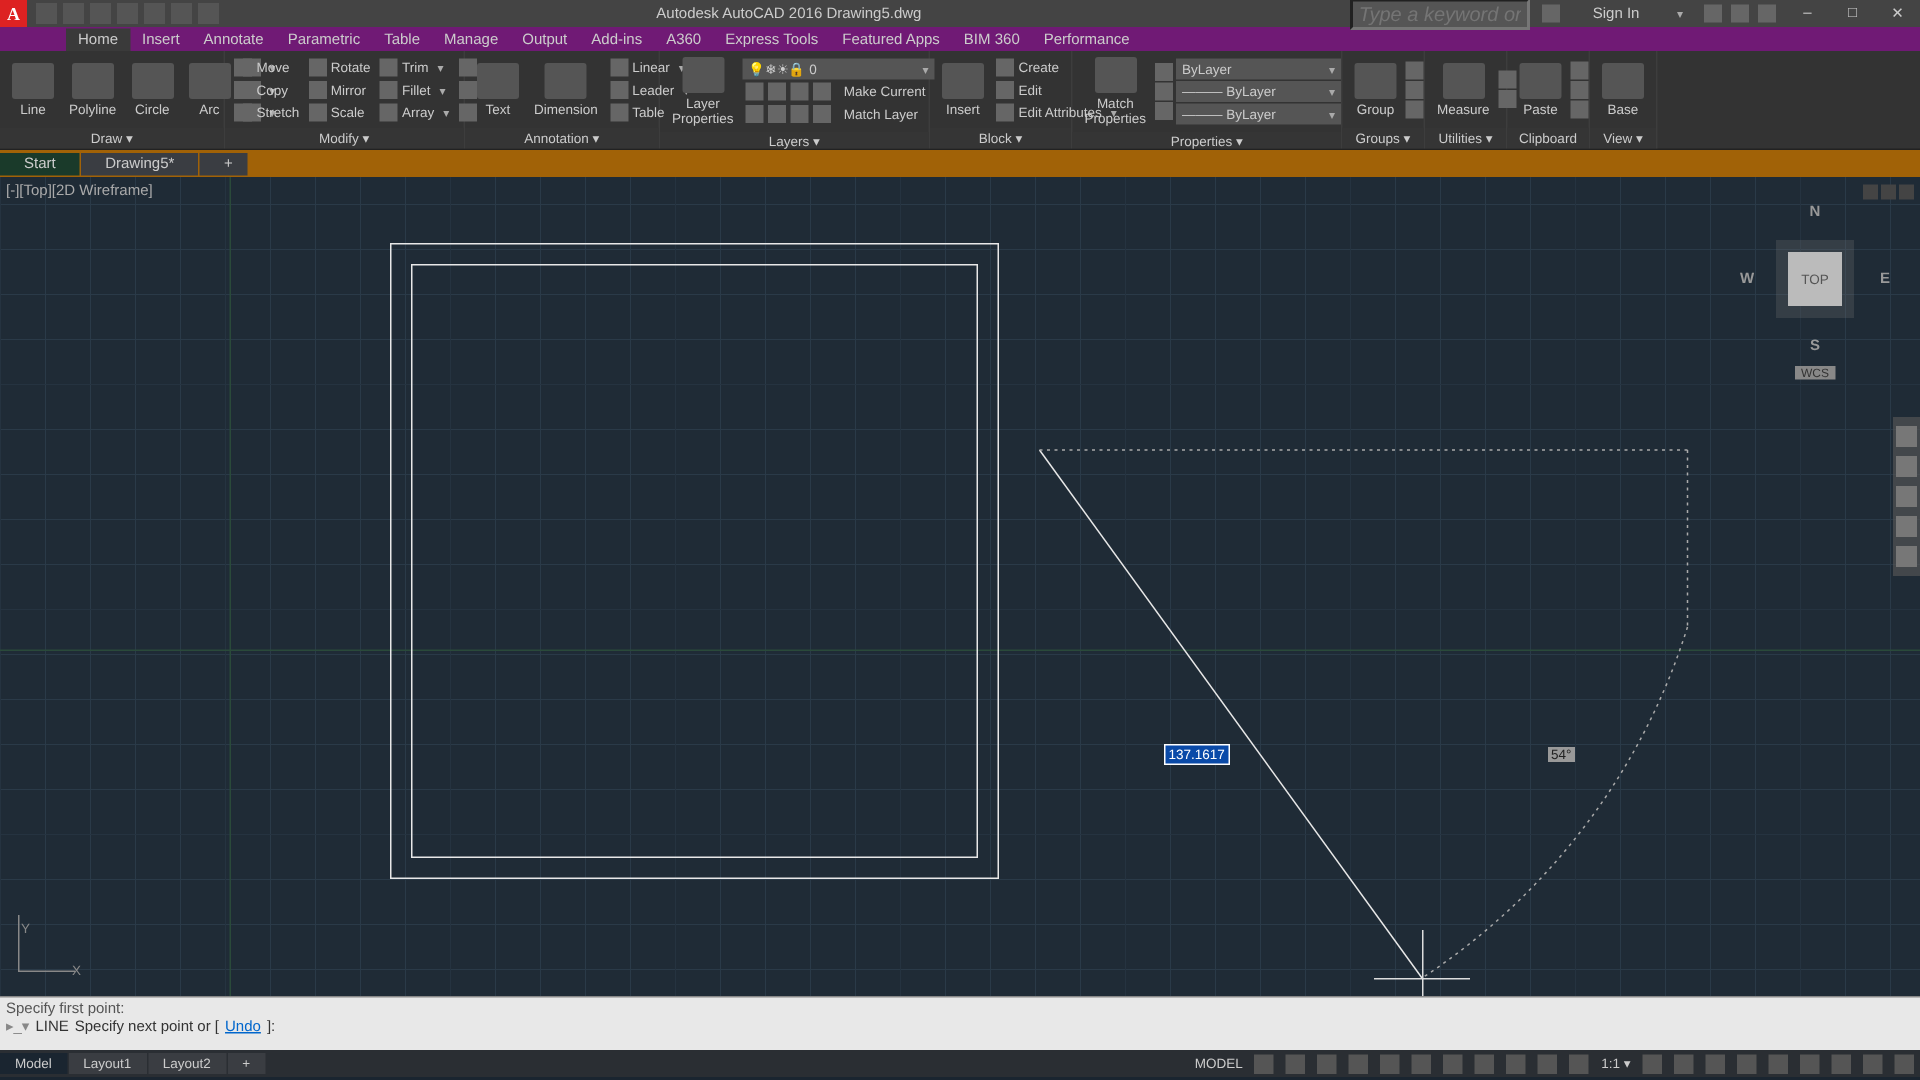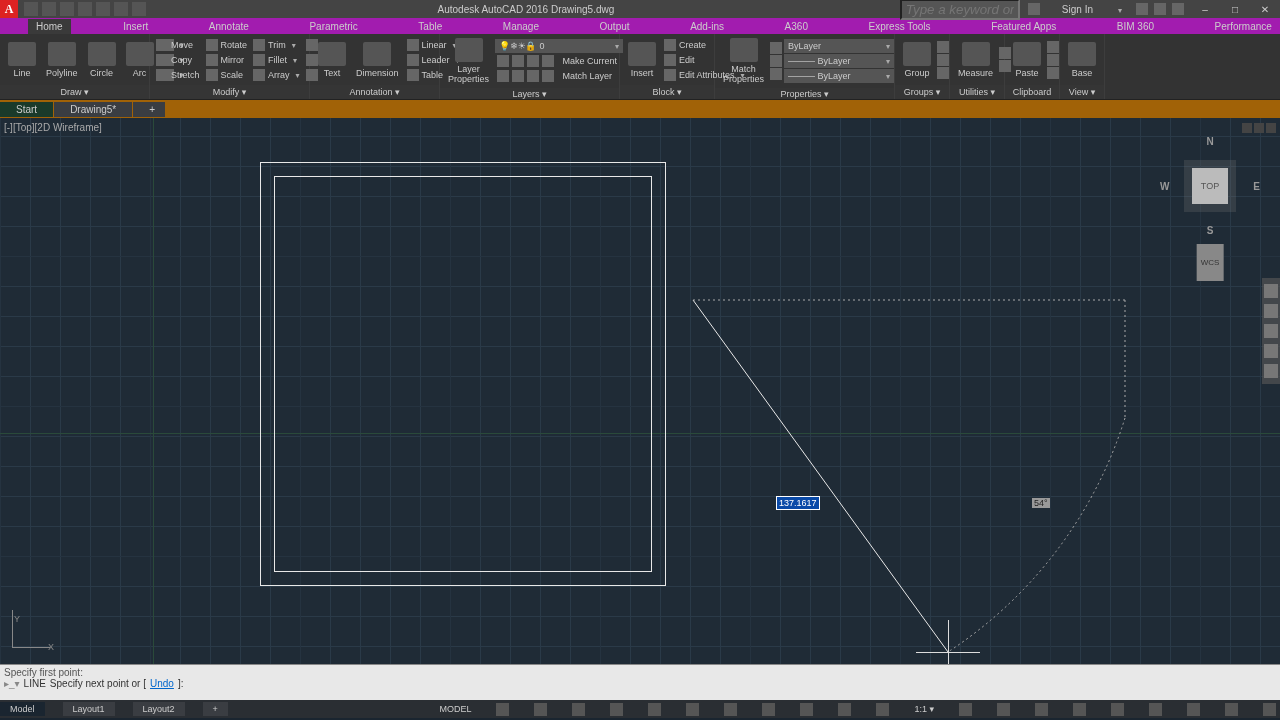--- a/index.html
+++ b/index.html
@@ -11,21 +11,21 @@
 .titlebar .qat { display: flex; gap: 4px; padding: 0 6px; }
 .qat-btn { width: 14px; height: 14px; background: #555; }
 .titlebar .title { flex: 1; text-align: center; }
 .titlebar .search { width: 120px; background: #555; padding: 1px 4px; color: #888; font-style: italic; }
 .titlebar .signin { padding: 0 8px; display:flex; align-items:center; gap:22px;}
 .titlebar .right-icons { display:flex; gap:6px; padding:0 6px; }
 .titlebar .winbtns { display: flex; }
 .winbtn { width: 30px; text-align: center; }
 
 
-.tabbar { height: 16px; background: #a21caf; display: flex; align-items: flex-end; font-size: 10px; color: #ccc; padding-left: 28px; justify-content: space-between; }
+.tabbar { height: 16px; background: #701a75; display: flex; align-items: flex-end; font-size: 10px; color: #ccc; padding-left: 44px; }
 .tab { padding: 2px 8px; cursor: pointer; }
 .tab.active { background: #3a3a3a; }
 
 
 .ribbon { height: 66px; background: #333; display: flex; border-bottom: 1px solid #222; }
 .panel { border-right: 1px solid #3d3d3d; display: flex; flex-direction: column; }
 .panel-body { flex: 1; display: flex; align-items: center; padding: 2px 4px; gap: 2px; }
 .panel-title { height: 14px; font-size: 9px; color: #ccc; text-align: center; background: #353535; display:flex;align-items:center;justify-content:center; gap:3px;}
 .bigbtn { display: flex; flex-direction: column; align-items: center; color: #ccc; font-size: 9px; padding: 2px 4px; gap: 2px; }
 .bigicon { width: 28px; height: 24px; background: #555; border-radius: 2px; }
@@ -66,37 +66,37 @@
 .ucs-lines { position:absolute; bottom:4px; left:4px; width:40px; height:40px; }
 .ucs-lines::before { content:""; position:absolute; bottom:0; left:0; width:1px; height:38px; background:#888;}
 .ucs-lines::after { content:""; position:absolute; bottom:0; left:0; width:38px; height:1px; background:#888;}
 
 .viewcube { position:absolute; top:18px; right:20px; width:100px; height:100px; color:#999; font-size:10px;}
 .vc-n { position:absolute; top:0; left:50%; transform:translateX(-50%); font-weight:bold;}
 .vc-s { position:absolute; bottom:0; left:50%; transform:translateX(-50%); font-weight:bold;}
 .vc-e { position:absolute; right:0; top:50%; transform:translateY(-50%); font-weight:bold;}
 .vc-w { position:absolute; left:0; top:50%; transform:translateY(-50%); font-weight:bold;}
 .vc-top { position:absolute; top:50%; left:50%; transform:translate(-50%,-50%); width:36px;height:36px; background:#bbb; color:#555; display:flex;align-items:center;justify-content:center;font-size:9px; box-shadow: 0 0 0 8px rgba(120,120,120,0.25);}
-.vc-wcs { position:absolute; top:108px; left:50%; transform:translateX(-50%); background:#888; color:#333; padding:14px 4px; font-size:8px;}
+.vc-wcs { position:absolute; top:108px; left:50%; transform:translateX(-50%); background:#888; color:#333; padding:0 4px; font-size:8px;}
 
 .navbar { position:absolute; right:0; top:160px; width:18px; background:#555a; display:flex; flex-direction:column; gap:6px; padding:6px 2px;}
 .navbar span { width:14px;height:14px;background:#777;}
 
 .crosshair-h { position:absolute; height:1px; background:#ddd; }
 .crosshair-v { position:absolute; width:1px; background:#ddd; }
 
 
 .cmdline { height: 36px; background: #e8e8e8; color:#333; font-size:10px; font-family: Consolas, monospace; padding:2px 4px; border-top:1px solid #888; }
 .cmdline .hist { color:#555; }
 .cmdline .prompt { display:flex; align-items:center; gap:4px;}
 .cmd-arrow { color:#888; }
 .cmd-link { color:#06c; text-decoration:underline;}
 
 
-.statusbar { height: 18px; background: #2a2e33; display:flex; align-items:center; font-size:9px; color:#ccc;gap:17px; }
+.statusbar { height: 18px; background: #2a2e33; display:flex; align-items:center; font-size:9px; color:#ccc; }
 .st-tab { padding: 2px 10px; background:#3a3d42; margin-right:1px;}
 .st-tab.active { background:#1a2530; }
 .statusbar .spacer { flex:1; }
 .st-btn { padding:2px 4px; display:flex;align-items:center;gap:2px;}
 .st-icon { width:13px;height:13px;background:#555;display:inline-block;}
 </style>
 </head>
 <body>
 
 <div class="titlebar">

